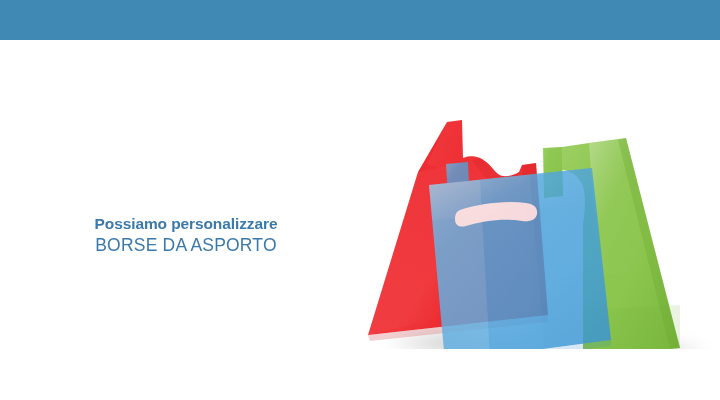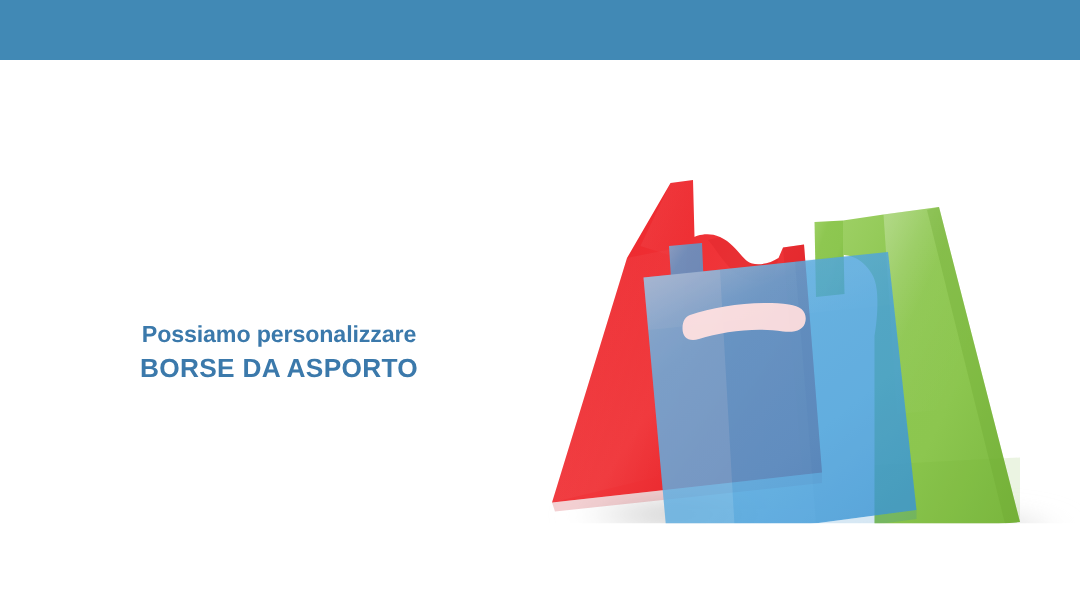--- a/index.html
+++ b/index.html
@@ -43,21 +43,21 @@
   }
   #caption-line1 {
     display: block;
     font-size: 15.5px;
     font-weight: bold;
     letter-spacing: -0.1px;
   }
   #caption-line2 {
     display: block;
     font-size: 17.5px;
-    font-weight: bold;
+    font-weight: normal;
     letter-spacing: 0.2px;
     margin-top: 2px;
   }
   #bags-figure {
     position: absolute;
     left: 330px;
     top: 60px;
     width: 390px;
     height: 300px;
   }

